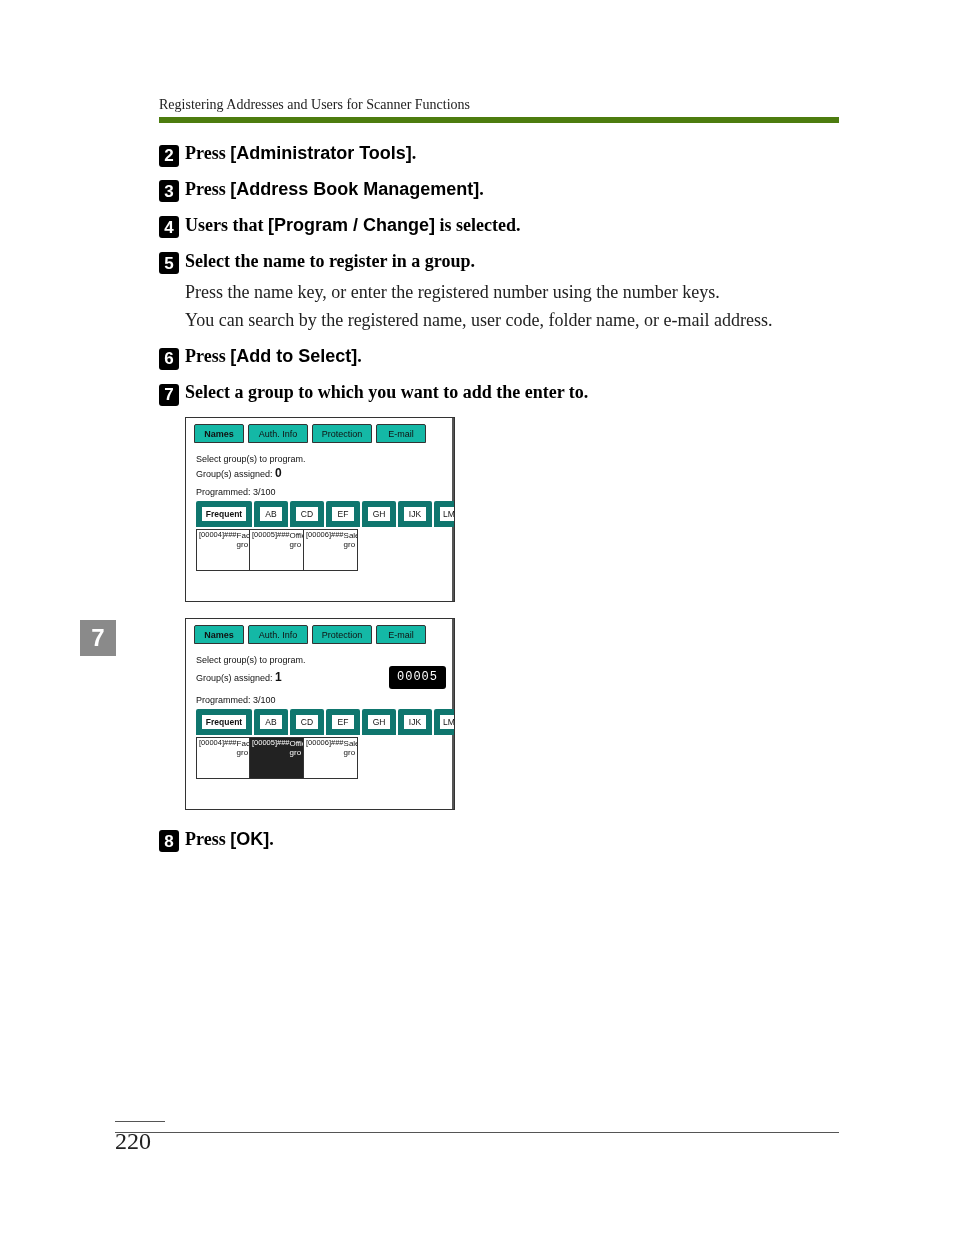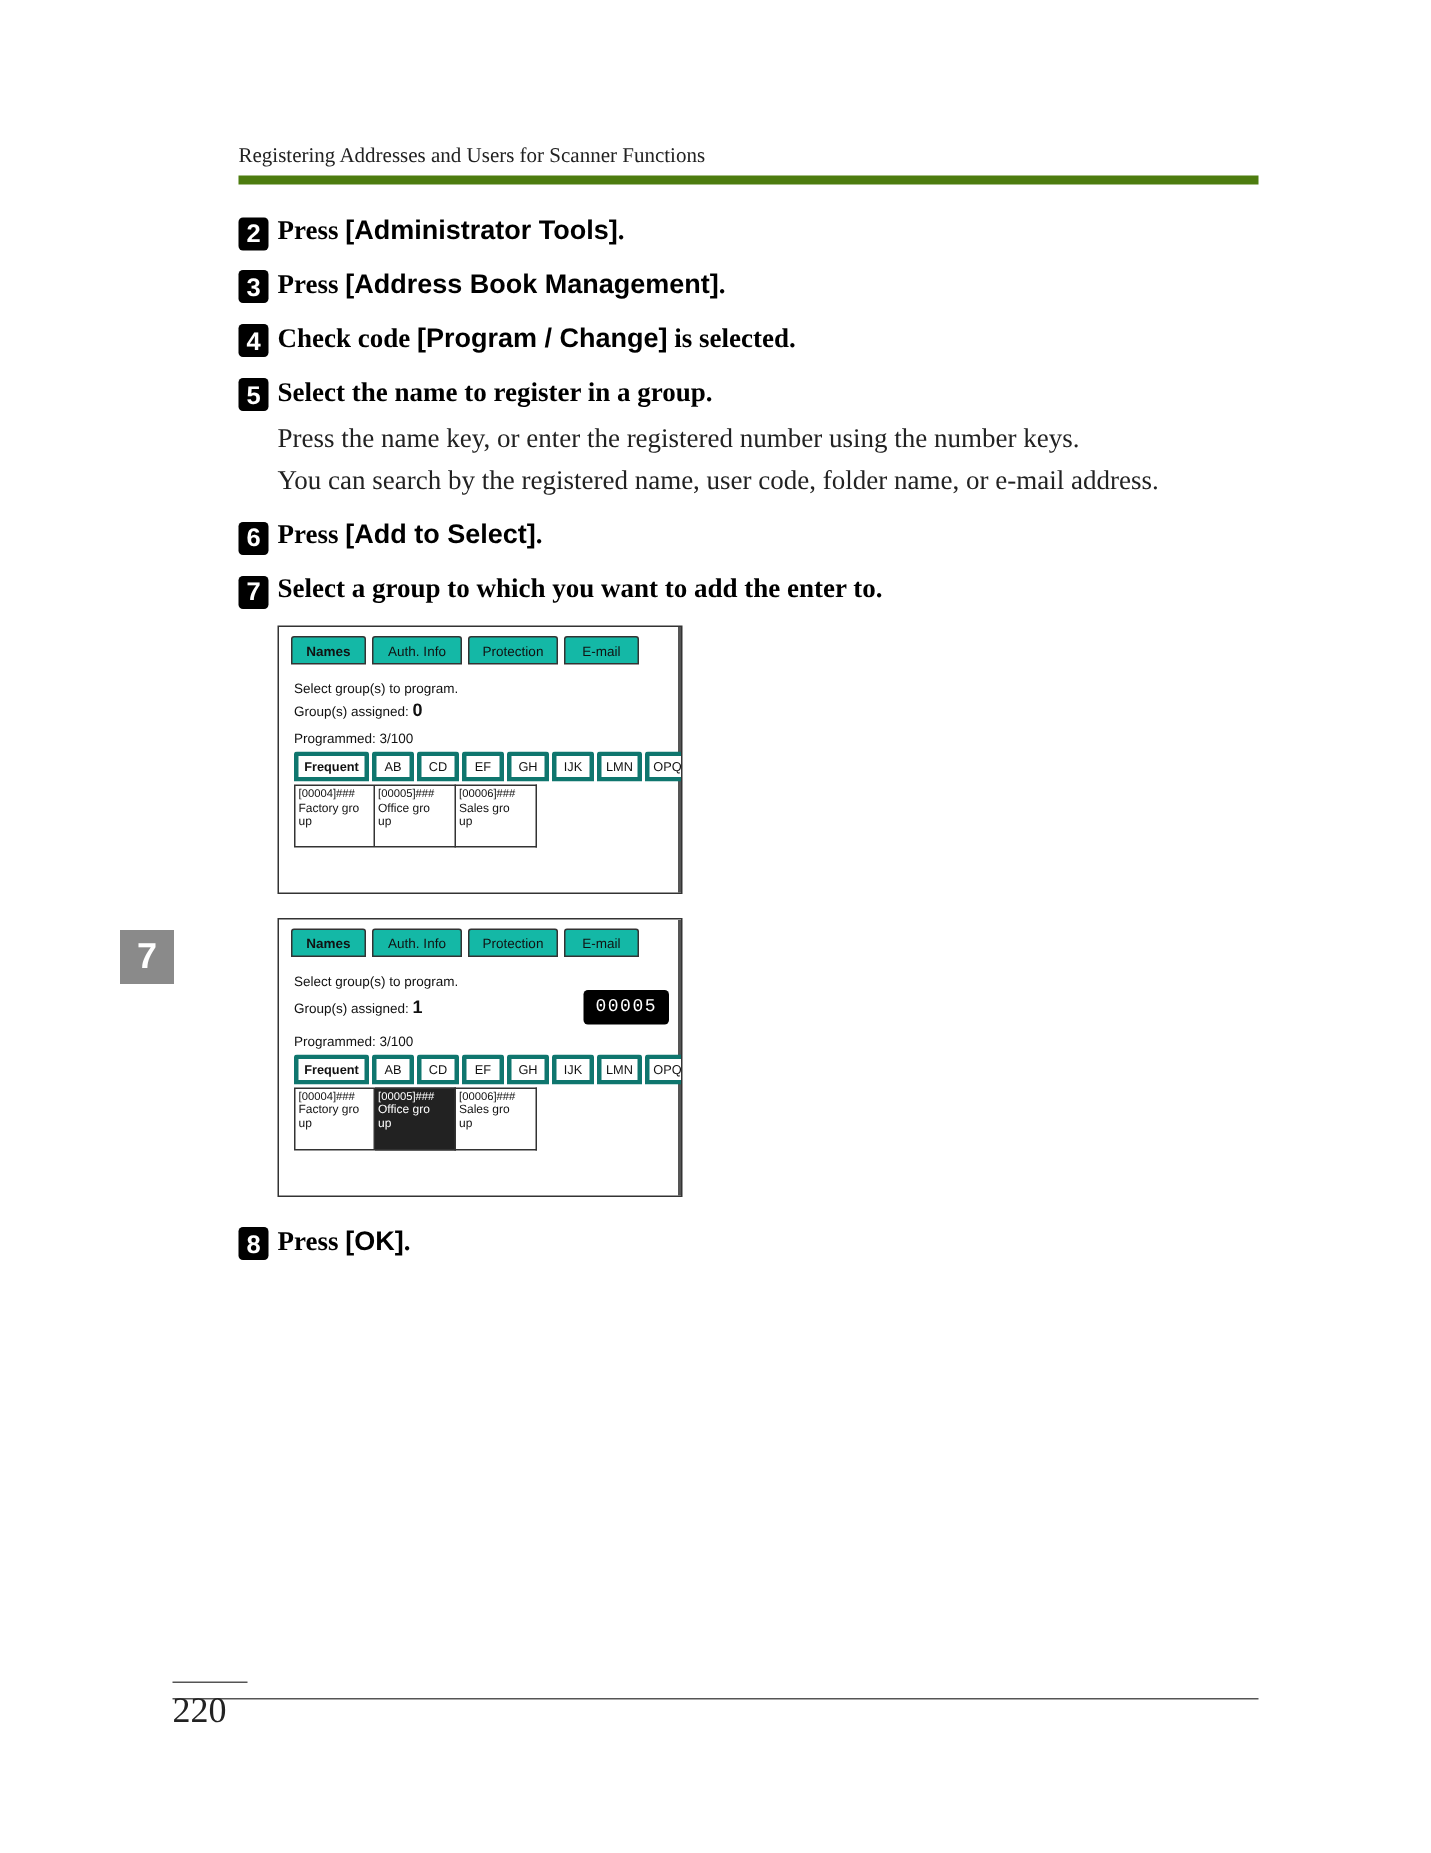--- a/index.html
+++ b/index.html
@@ -127,21 +127,21 @@
     padding: 0 10px 4px 10px;
     font-size: 9px;
   }
   .alpha-tabs {
     display: flex;
     padding: 0 0 0 10px;
     gap: 2px;
     overflow: hidden;
   }
   .atab {
-    border: 3px solid #0f766e;
+    border: 6px solid #0f766e;
     padding: 2px 0;
     font-size: 8.5px;
     text-align: center;
     background: #fff;
     flex-shrink: 0;
     border-radius: 2px 2px 0 0;
   }
   .atab.active { font-weight: 700; }
   .group-row {
     display: flex;
@@ -153,21 +153,21 @@
     width: 54px;
     height: 42px;
     border: 1px solid #333;
     font-size: 8px;
     line-height: 1.15;
     padding: 1px 2px;
     overflow: hidden;
     background: #fff;
     box-sizing: border-box;
     display: flex;
-    flex-direction: column;
+    flex-direction: row;
   }
   .gbtn + .gbtn { border-left: none; }
   .gbtn.selected {
     background: #222;
     color: #fff;
   }
   .gcode { font-size: 7.5px; }
   .gname { font-size: 8px; }
   .after-panel-text {
     margin-left: 26px;
@@ -234,21 +234,21 @@
       <span class="step-text">
         <span class="serif-bold">Press </span><span class="sans-bold">[Address Book Management]</span><span class="serif-bold">.</span>
       </span>
     </div>
   </div>
 
   <div class="step">
     <div class="step-line">
       <span class="step-badge">4</span>
       <span class="step-text">
-        <span class="serif-bold">Check code </span><span class="sans-bold">[Program / Change]</span><span class="serif-bold"> is selected.</span>
+        <span class="serif-bold">Users that </span><span class="sans-bold">[Program / Change]</span><span class="serif-bold"> is selected.</span>
       </span>
     </div>
   </div>
 
   <div class="step">
     <div class="step-line">
       <span class="step-badge">5</span>
       <span class="step-text serif-bold">Select the name to register in a group.</span>
     </div>
     <div class="body-text">Press the name key, or enter the registered number using the number keys.</div>

